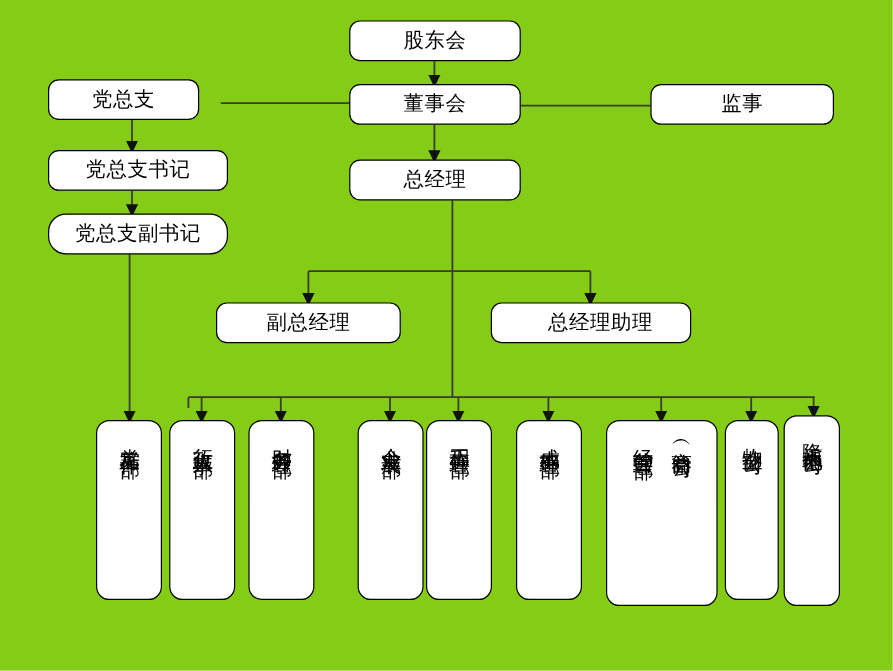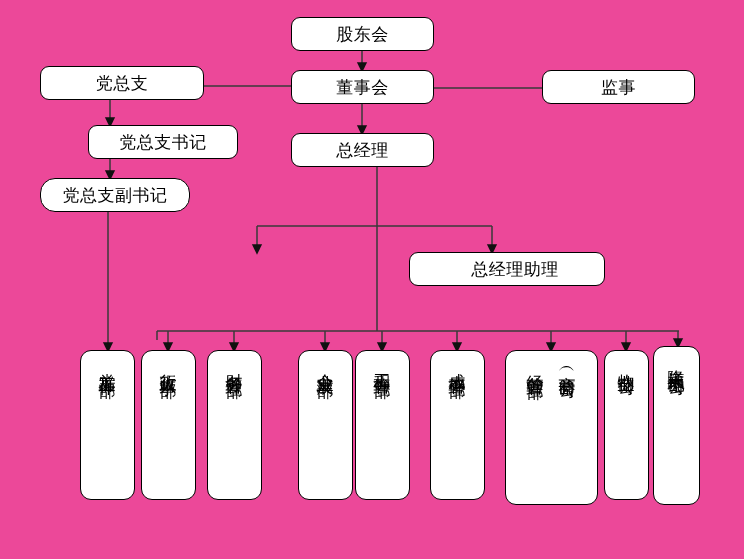--- a/index.html
+++ b/index.html
@@ -7,21 +7,21 @@
     padding: 0;
     background: #ffffff;
   }
   body {
     font-family: "DejaVu Sans", "Liberation Sans", sans-serif;
   }
   #chart-root {
     position: relative;
     width: 744px;
     height: 559px;
-    background: #ec4899;
+    background: #84cc16;
     overflow: hidden;
   }
   #edges-layer {
     position: absolute;
     left: 0;
     top: 0;
     width: 744px;
     height: 559px;
     pointer-events: none;
   }
@@ -116,38 +116,41 @@
   </div>
 
   <div class="node horiz" style="left:542px;top:70px;width:153px;height:34px;">
     <span>监事</span>
   </div>
 
   <div class="node horiz" style="left:291px;top:70px;width:143px;height:34px;">
     <span>董事会</span>
   </div>
 
-  <div class="node horiz" style="left:40px;top:66px;width:164px;height:34px;">
+  <div class="node horiz" style="left:40px;top:66px;width:126px;height:34px;">
     <span>党总支</span>
   </div>
 
-  <div class="node horiz" style="left:40px;top:125px;width:150px;height:34px;margin-left:48px;">
+  <div class="node horiz" style="left:40px;top:125px;width:150px;height:34px;">
     <span>党总支书记</span>
   </div>
 
   <div class="node horiz" style="left:40px;top:178px;width:150px;height:34px;border-radius:15px;">
     <span>党总支副书记</span>
   </div>
 
   <div class="node horiz" style="left:291px;top:133px;width:143px;height:34px;text-align:right;">
     <span>总经理</span>
   </div>
 
+  <div class="node horiz" style="left:180px;top:252px;width:154px;height:34px;">
+    <span>副总经理</span>
+  </div>
 
-  <div class="node horiz" style="left:409px;top:252px;width:196px;height:34px;padding-left:16px;">
+  <div class="node horiz" style="left:409px;top:252px;width:167px;height:34px;padding-left:16px;">
     <span>总经理助理</span>
   </div>
 
   <div class="node vert" style="left:80px;top:350px;width:55px;height:150px;">
     <span class="vcol">党群工作部</span>
   </div>
 
   <div class="node vert" style="left:141px;top:350px;width:55px;height:150px;">
     <span class="vcol">行政人事部</span>
   </div>

